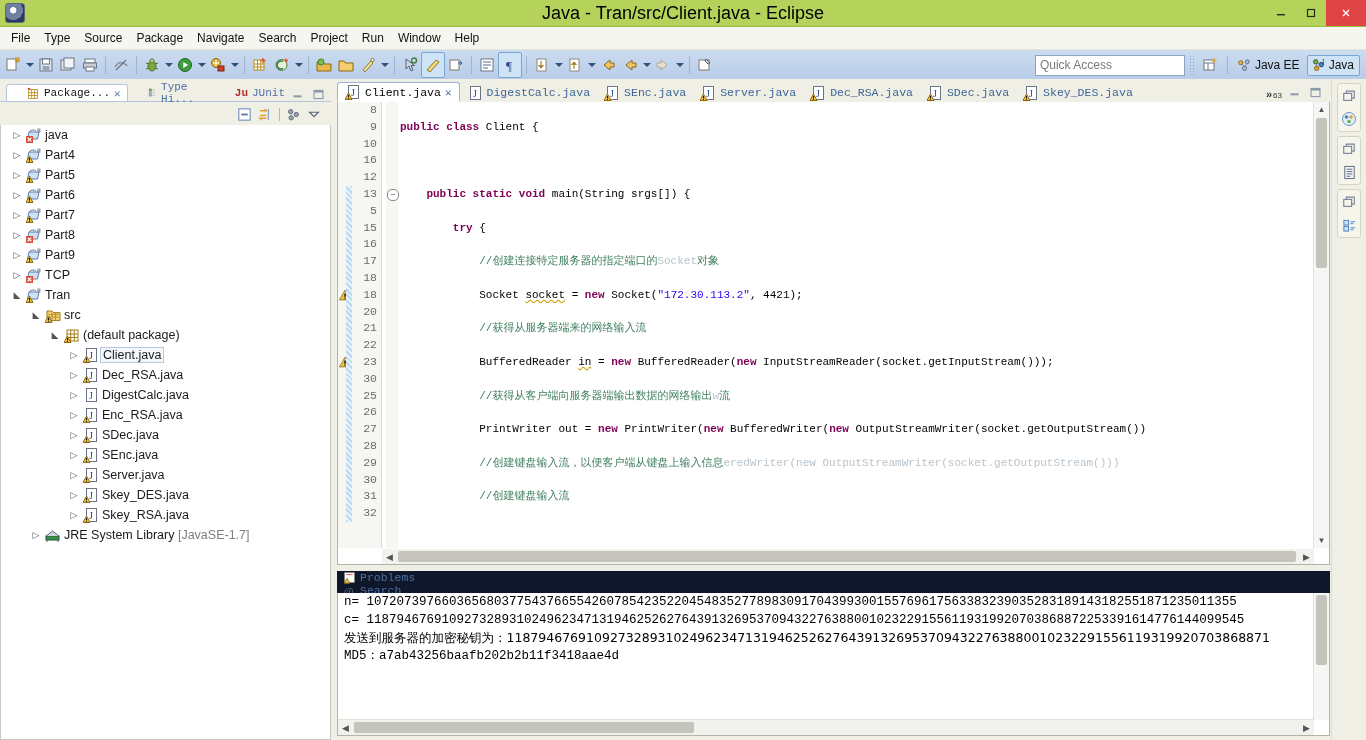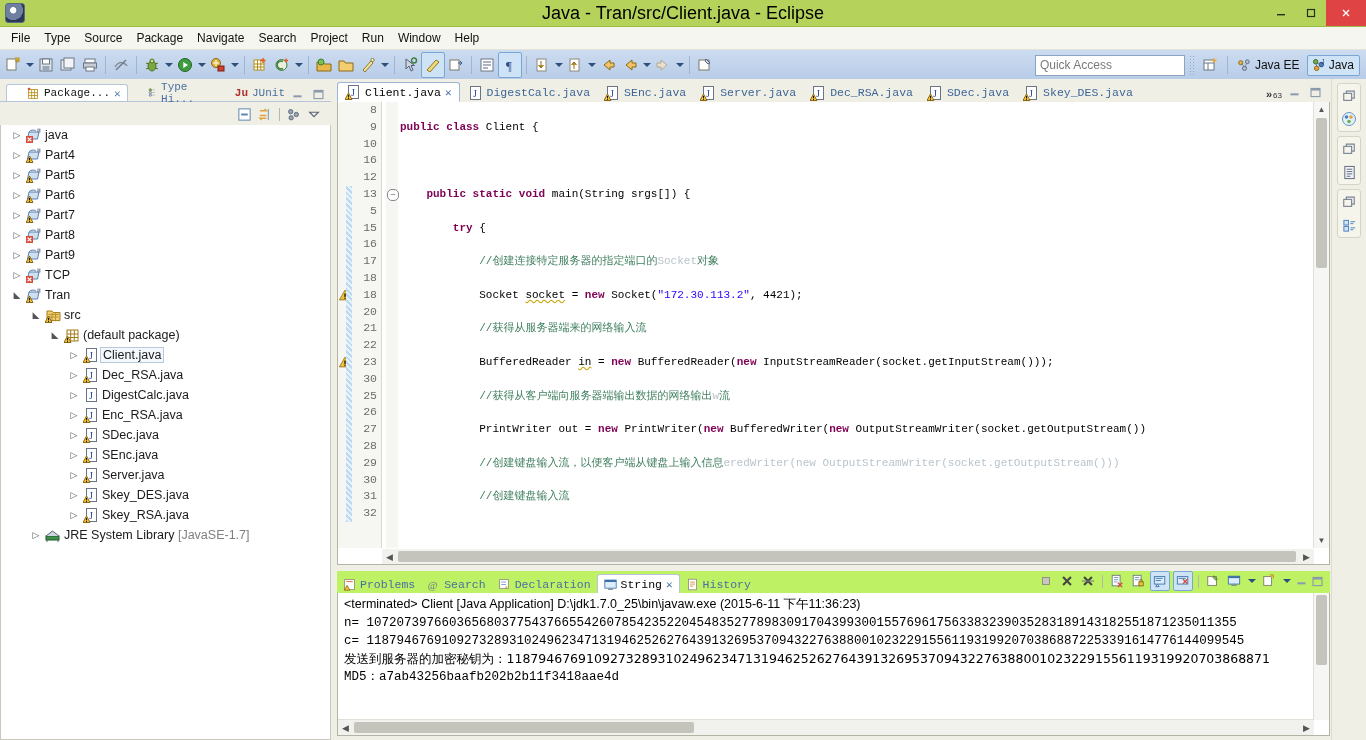--- a/index.html
+++ b/index.html
@@ -157,21 +157,21 @@
   .vscroll { position: absolute; right: 0; top: 0; width: 15px; bottom: 16px; background: #f6f6f4;
     border-left: 1px solid #e0e0d8; }
   .vscroll .thumb { position: absolute; left: 2px; width: 11px; background: #c4c4bc; border-radius: 2px; }
   .vscroll .arw { position:absolute; left:0; width:15px; height:15px; display:flex; align-items:center; justify-content:center; color:#555; font-size:8px;}
   .hscroll { position: absolute; left: 44px; right: 15px; bottom: 0; height: 15px; background: #f1f1ee; }
   .hscroll .thumb { position: absolute; top: 2px; height: 11px; background: #c4c4bc; border-radius: 2px; }
   .hs-arw { position: absolute; width: 15px; height: 15px; display: flex; align-items: center; justify-content: center; color: #555; font-size: 9px; }
 
   
   .console-area { position: absolute; left: 337px; right: 36px; top: 492px; bottom: 4px; }
-  .ctabs { height: 22px; display: flex; align-items: flex-end; background: #bef264; border-bottom: 1px solid #b6c6da; }
+  .ctabs { height: 22px; display: flex; background: #0f172a; border-bottom: 1px solid #b6c6da; flex-direction: column; }
   .ctab { display: flex; align-items: center; gap: 4px; height: 18px; box-sizing: border-box;
     font-family: "Liberation Mono", monospace; font-size: 11.5px; padding: 0 6px; color: #4a6fa0; }
   .ctab.active { background: #fff; color: #000; border: 1px solid #b6c6da; border-bottom: none; border-radius: 3px 3px 0 0; height: 19px; }
   .ctools { margin-left: auto; display: flex; align-items: center; gap: 3px; padding: 0 6px 2px 0; }
   .ctool { width: 18px; height: 18px; display: flex; align-items: center; justify-content: center; }
   .ctool.sel { background: #cfe3f7; border: 1px solid #7aa6d4; border-radius: 2px; }
   .console-body { position: absolute; top: 22px; left: 0; right: 0; bottom: 0; background: #fff;
     border: 1px solid #b3b3a6; border-top: none; overflow: hidden; }
   .cline-head { font-family: "Liberation Sans", sans-serif; font-size: 12.5px; padding: 3px 6px 1px 6px; color: #000; white-space: pre; }
   .cout { font-family: "Liberation Mono", monospace; font-size: 12.5px; padding-left: 6px; white-space: pre; color: #000; }
@@ -1048,21 +1048,20 @@
             <svg width="13" height="13" viewBox="0 0 16 16">
               <rect x="3" y="9" width="10" height="2.5" fill="#8d9aad"></rect>
             </svg>
             <svg width="13" height="13" viewBox="0 0 16 16">
               <rect x="2.5" y="3" width="11" height="10" fill="none" stroke="#8d9aad" stroke-width="1.4"></rect>
               <rect x="2.5" y="3" width="11" height="2.6" fill="#8d9aad"></rect>
             </svg>
           </div>
         </div>
       <div class="console-body">
-        <div class="cline-head">&lt;terminated&gt; Client [Java Application] D:\jdk1.7.0_25\bin\javaw.exe (2015-6-11 下午11:36:23)</div>
         <div class="cout" id="cout-host"><div>n= 10720739766036568037754376655426078542352204548352778983091704399300155769617563383239035283189143182551871235011355</div><div>c= 118794676910927328931024962347131946252627643913269537094322763880010232291556119319920703868872253391614776144099545</div><div class="cn-cjk">发送到服务器的加密秘钥为：118794676910927328931024962347131946252627643913269537094322763880010232291556119319920703868871</div><div>MD5：a7ab43256baafb202b2b11f3418aae4d</div></div>
         <div class="cvs">
           <div class="thumb" style="top:2px;height:70px"></div>
         </div>
         <div class="chs">
           <div class="hs-arw" style="left:0">◀</div>
           <div class="thumb" style="left:16px;width:340px"></div>
           <div class="hs-arw" style="right:0">▶</div>
         </div>
       </div>

